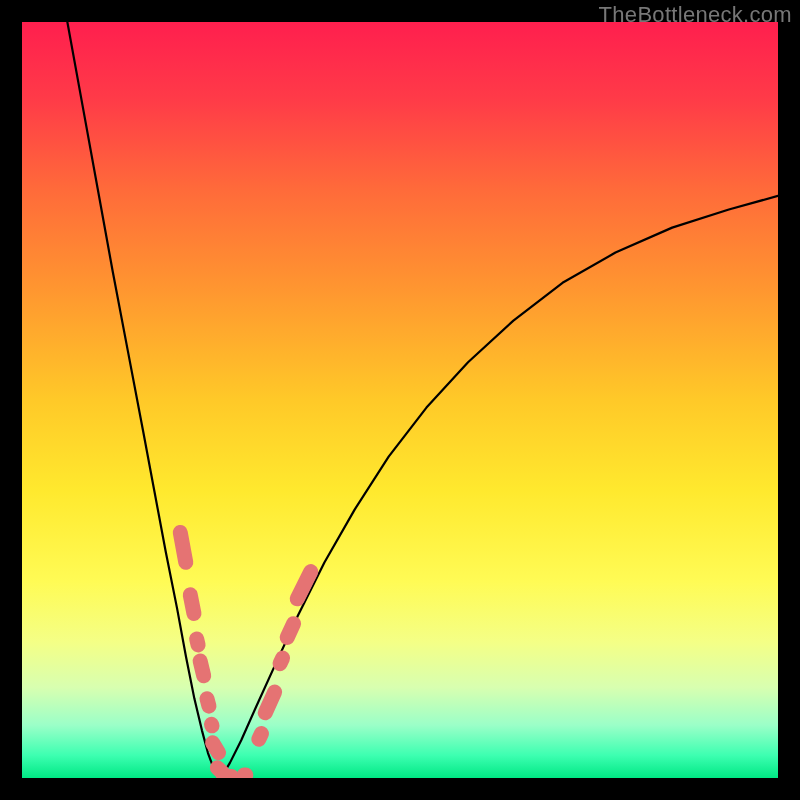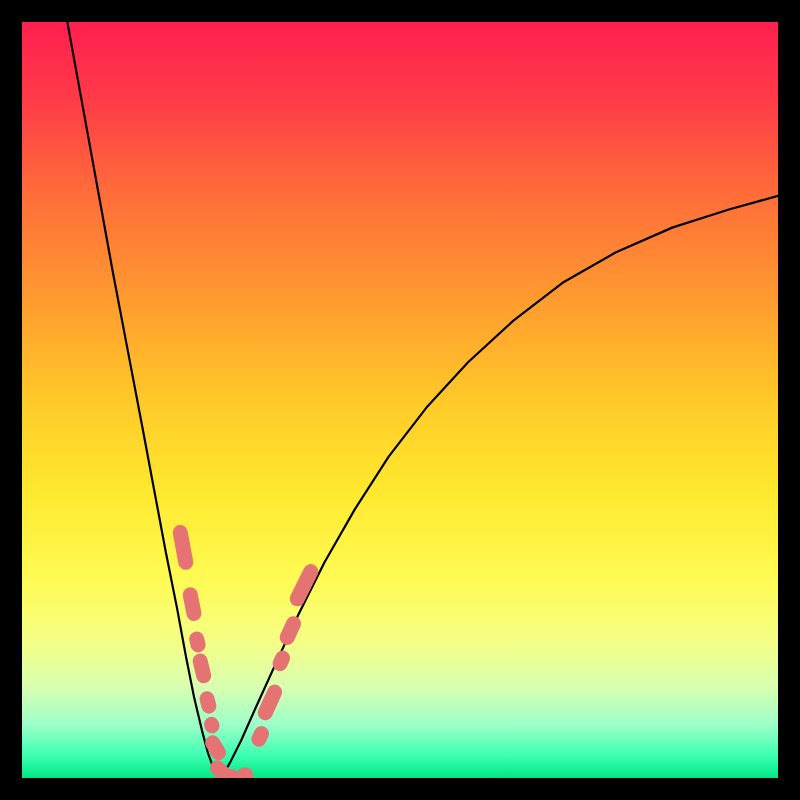--- a/index.html
+++ b/index.html
@@ -34,20 +34,21 @@
     font-size: 22px;
     letter-spacing: 0.3px;
     font-weight: 500;
     user-select: none;
   }
 </style>
 </head>
 <body>
 
 <div class="frame">
+  <div class="watermark">TheBottleneck.com</div>
   <div class="plot">
     <svg id="svg" width="756" height="756" viewBox="0 0 756 756">
       <defs>
         <linearGradient id="bg-grad" x1="0" y1="0" x2="0" y2="1">
             <stop offset="0%" stop-color="#ff1f4e"></stop>
             <stop offset="10%" stop-color="#ff3a48"></stop>
             <stop offset="22%" stop-color="#ff6a3a"></stop>
             <stop offset="35%" stop-color="#ff9530"></stop>
             <stop offset="50%" stop-color="#ffc928"></stop>
             <stop offset="62%" stop-color="#ffe92e"></stop>

